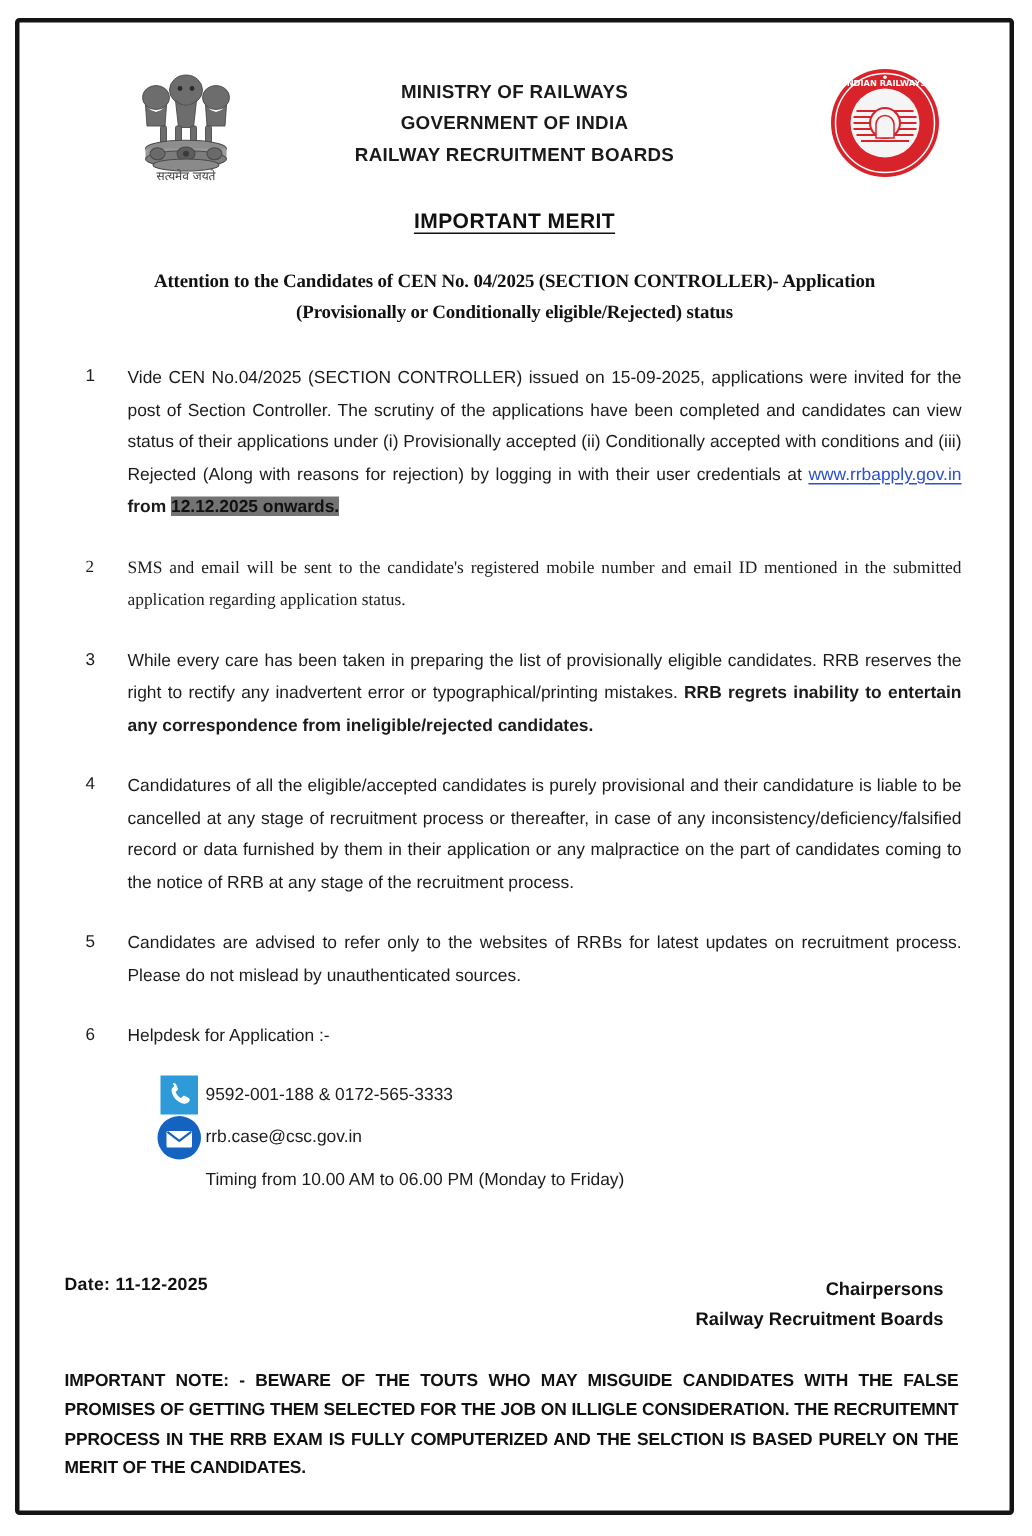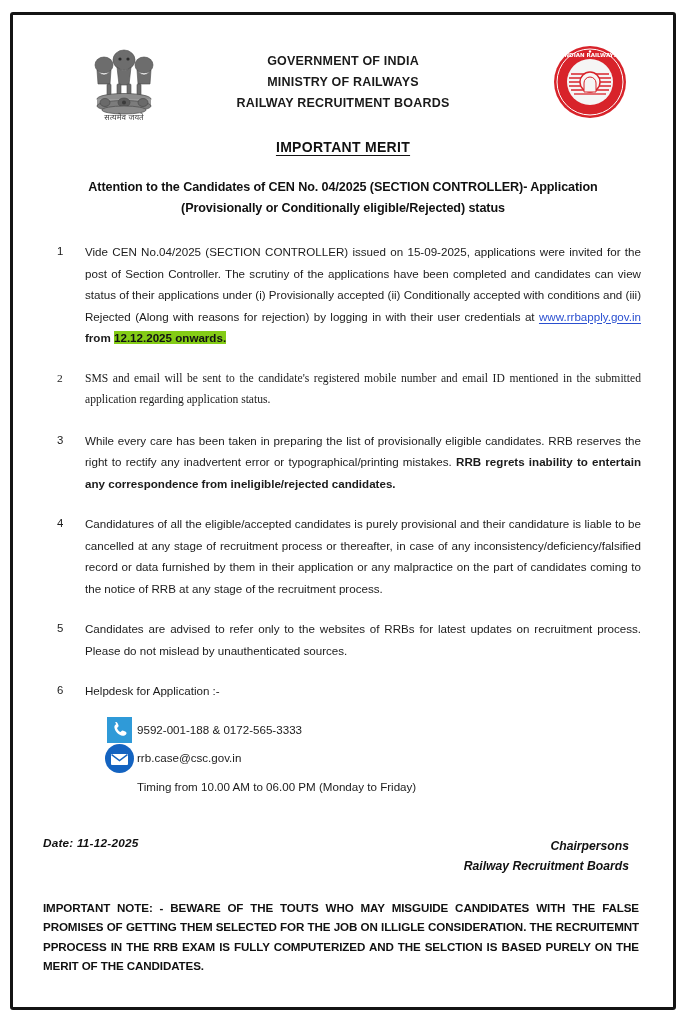--- a/index.html
+++ b/index.html
@@ -77,20 +77,21 @@
   }
 
   .subtitle {
     text-align: center;
     font-size: 12.6px;
     font-weight: bold;
     line-height: 21px;
     margin-top: 22px;
     padding: 0 18px;
     letter-spacing: -0.1px;
+    font-family: Liberation Serif, serif;
   }
 
   
   ol.items {
     list-style: none;
     margin: 22px 0 0 0;
     padding: 0 10px 0 8px;
   }
   ol.items > li {
     position: relative;
@@ -115,21 +116,21 @@
   }
   li.serif { text-align: justify; }
 
   .b { font-weight: bold; }
   .link {
     color: #2a4fd0;
     text-decoration: underline;
     text-underline-offset: 2px;
   }
   .hl {
-    background: #84cc16;
+    background: #737373;
     font-weight: bold;
     color: #111;
   }
 
   
   .helpdesk-block {
     position: relative;
     margin-top: 14px;
     padding-left: 42px;
   }
@@ -165,24 +166,23 @@
   .timing {
     padding-left: 60px;
     font-size: 11.6px;
     margin-top: 8px;
     color: #1b1b1b;
   }
 
   
   .signoff {
     position: relative;
-    margin-top: 43px;
+    margin-top: 56px;
     padding: 0 18px 0 8px;
     height: 46px;
-    font-style: italic;
   }
   .date {
     position: absolute;
     left: 8px;
     top: 0;
     font-size: 11.8px;
     font-weight: bold;
     letter-spacing: 0.2px;
   }
   .chair {
@@ -242,22 +242,22 @@
         <ellipse cx="37" cy="59.5" rx="6" ry="4.5" fill="#5d5d5d"></ellipse>
         <circle cx="37" cy="59.5" r="2" fill="#3a3a3a" stroke="none"></circle>
         <ellipse cx="18" cy="59.5" rx="5" ry="4" fill="#6a6a6a"></ellipse>
         <ellipse cx="56" cy="59.5" rx="5" ry="4" fill="#6a6a6a"></ellipse>
         <ellipse cx="37" cy="67" rx="22" ry="4" fill="#8a8a8a"></ellipse>
       </g>
       <text x="37" y="77" text-anchor="middle" font-family="'DejaVu Sans', sans-serif" font-size="8" fill="#3d3d3d">सत्यमेव जयते</text>
     </svg>
 
     <div class="gov-lines">
+      <div>MINISTRY OF RAILWAYS</div>
       <div>GOVERNMENT OF INDIA</div>
-      <div>MINISTRY OF RAILWAYS</div>
       <div>RAILWAY RECRUITMENT BOARDS</div>
     </div>
 
     <svg class="rrb-logo" viewBox="0 0 74 74" aria-hidden="true">
       <circle cx="37" cy="37" r="36" fill="#d8232a"></circle>
       <circle cx="37" cy="37" r="33" fill="none" stroke="#ffffff" stroke-width="1"></circle>
       <circle cx="37" cy="37" r="23" fill="#f5f5f5"></circle>
       <g stroke="#d8232a" stroke-width="1.3">
         <line x1="18" y1="29" x2="56" y2="29"></line>
         <line x1="16" y1="33" x2="58" y2="33"></line>

